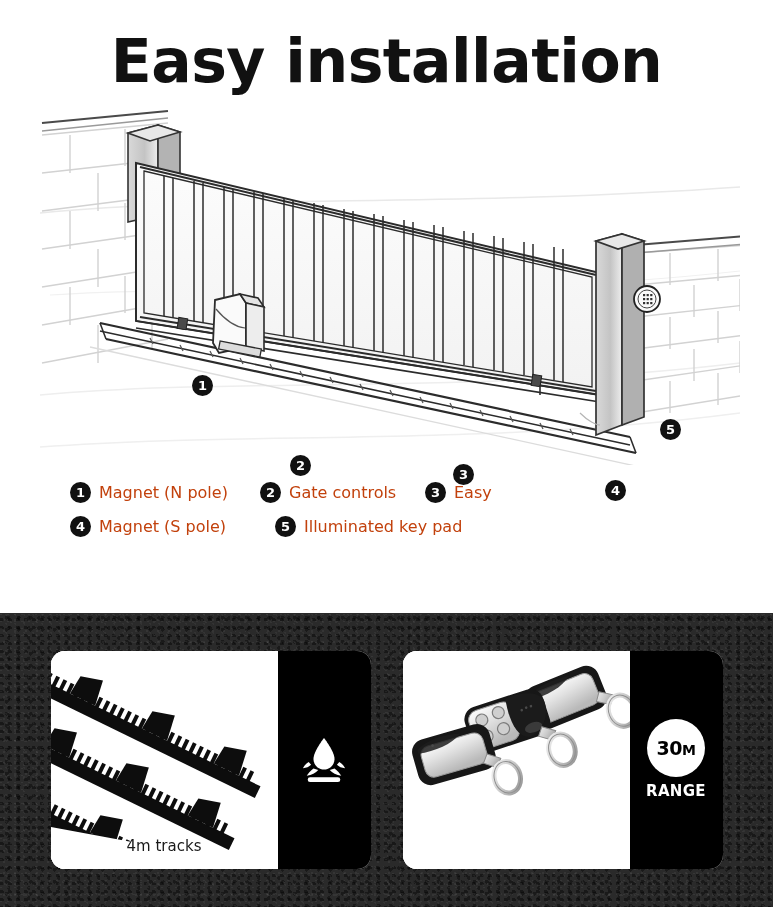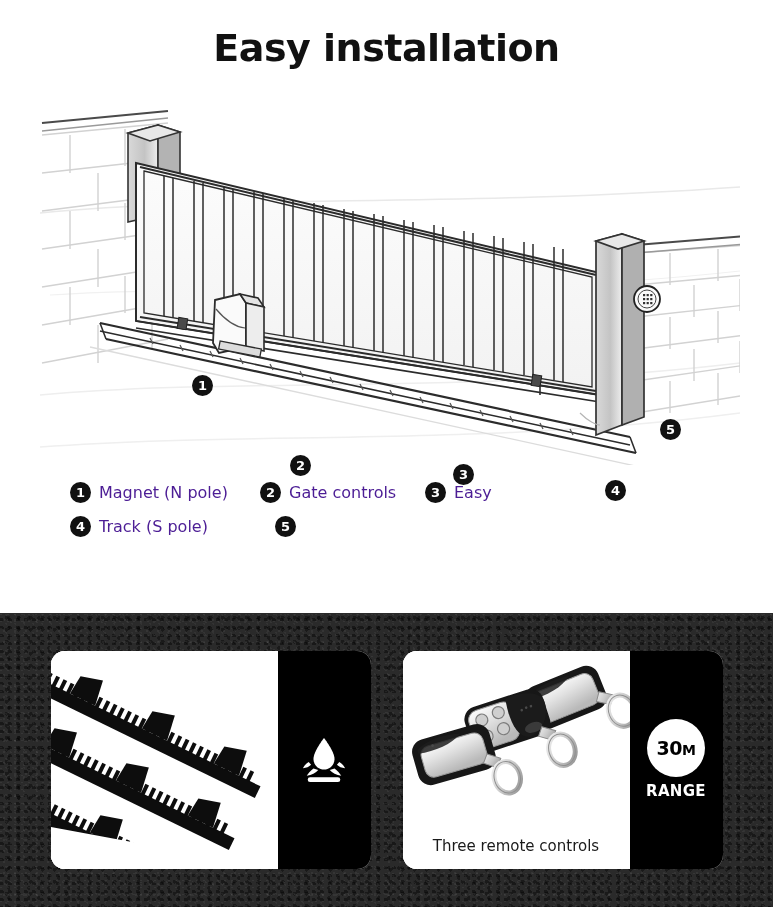--- a/index.html
+++ b/index.html
@@ -13,21 +13,21 @@
 
   
   .top-section {
     position:absolute; left:0; top:0; width:773px; height:600px;
     background:#ffffff;
   }
 
   .page-title {
     position:absolute; left:0; top:26px; width:773px;
     text-align:center;
-    font-size:38px;
+    font-size:60px;
     font-weight:900;
     letter-spacing:-0.5px;
     color:#111111;
     font-family:"DejaVu Sans", sans-serif;
   }
 
   
   .illustration {
     position:absolute; left:40px; top:95px; width:700px; height:370px;
   }
@@ -62,21 +62,21 @@
     display:flex; align-items:center; gap:8px;
   }
   .legend-bullet {
     width:21px; height:21px; min-width:21px; border-radius:50%;
     background:#111111; color:#ffffff;
     font-size:13px; font-weight:700;
     display:flex; align-items:center; justify-content:center;
     font-family:"DejaVu Sans", sans-serif; line-height:1;
   }
   .legend-label {
-    font-size:16px; color:#4c1d95; white-space:nowrap;
+    font-size:16px; color:#c2410c; white-space:nowrap;
     font-family:"DejaVu Sans", sans-serif;
   }
   .r1 .legend-item:nth-child(1){ width:190px; }
   .r1 .legend-item:nth-child(2){ width:165px; }
   .r2 .legend-item:nth-child(1){ width:205px; }
 
   
   .bottom-section {
     position:absolute; left:0; top:613px; width:773px; height:294px;
     background:#2a2a2a;
@@ -370,24 +370,25 @@
         <span class="legend-label">Gate controls</span>
       </div>
       <div class="legend-item">
         <span class="legend-bullet">3</span>
         <span class="legend-label">Easy</span>
       </div>
     </div>
     <div class="legend-row r2">
       <div class="legend-item">
         <span class="legend-bullet">4</span>
-        <span class="legend-label">Track (S pole)</span>
+        <span class="legend-label">Magnet (S pole)</span>
       </div>
       <div class="legend-item">
         <span class="legend-bullet">5</span>
+        <span class="legend-label">Illuminated key pad</span>
       </div>
     </div>
   </div>
 </div>
 
 <div class="bottom-section">
   <div class="cards">
 
     <div class="card">
       <div class="card-visual">
@@ -509,20 +510,21 @@
                   <rect x="254" y="20" width="4" height="11"></rect>
               </g>
               <polygon points="60,10 82,4 86,30 58,30"></polygon>
               <polygon points="140,10 162,4 166,30 138,30"></polygon>
               <polygon points="220,10 242,4 246,30 218,30"></polygon>
             </g>
           </g>
 
           <polygon points="0,176 227,218 0,218" fill="#ffffff"></polygon>
         </svg>
+        <div class="card-caption">4m tracks</div>
       </div>
 
       <div class="card-side">
         <svg class="drop-icon" viewBox="0 0 48 50" xmlns="http://www.w3.org/2000/svg">
           <path d="M24 2 C24 2 13 16 13 24 C13 30.2 17.9 35 24 35 C30.1 35 35 30.2 35 24 C35 16 24 2 24 2 Z" fill="#ffffff"></path>
           <path d="M8 27 C5 29 3 31.5 2 33.5 C5.5 33.5 8.5 32 10.5 30 Z" fill="#ffffff"></path>
           <path d="M40 27 C43 29 45 31.5 46 33.5 C42.5 33.5 39.5 32 37.5 30 Z" fill="#ffffff"></path>
           <path d="M13 34 C10 36.5 7.5 39 6 41.5 C11 41 15.5 38.5 18 35.5 Z" fill="#ffffff"></path>
           <path d="M35 34 C38 36.5 40.5 39 42 41.5 C37 41 32.5 38.5 30 35.5 Z" fill="#ffffff"></path>
           <rect x="7" y="43" width="34" height="5" rx="2.5" fill="#ffffff"></rect>
@@ -587,21 +589,20 @@
             <rect x="8" y="8" width="64" height="32" rx="9" fill="url(#silver)" stroke="#9a9a9a" stroke-width="1"></rect>
             <path d="M6 9 C17 2 36 1 52 5 C41 13 23 15 6 13 Z" fill="#1d1d1d" opacity=".85"></path>
             <circle cx="22" cy="9" r="1.4" fill="#4a4a4a"></circle>
             <g transform="translate(70,32)">
               <path d="M2,0 L14,8 L8,16 L-4,8 Z" fill="url(#silver2)" stroke="#8a8a8a" stroke-width="1"></path>
               <ellipse cx="15" cy="28" rx="13" ry="16" fill="none" stroke="url(#silver2)" stroke-width="5"></ellipse>
               <ellipse cx="15" cy="28" rx="13" ry="16" fill="none" stroke="#8f8f8f" stroke-width="1"></ellipse>
             </g>
           </g>
         </svg>
-        <div class="card-caption">Three remote controls</div>
       </div>
 
       <div class="card-side">
         <div class="range-badge">
           <span><span>30</span><span class="m">M</span></span>
         </div>
         <div class="side-label">RANGE</div>
       </div>
     </div>
 

